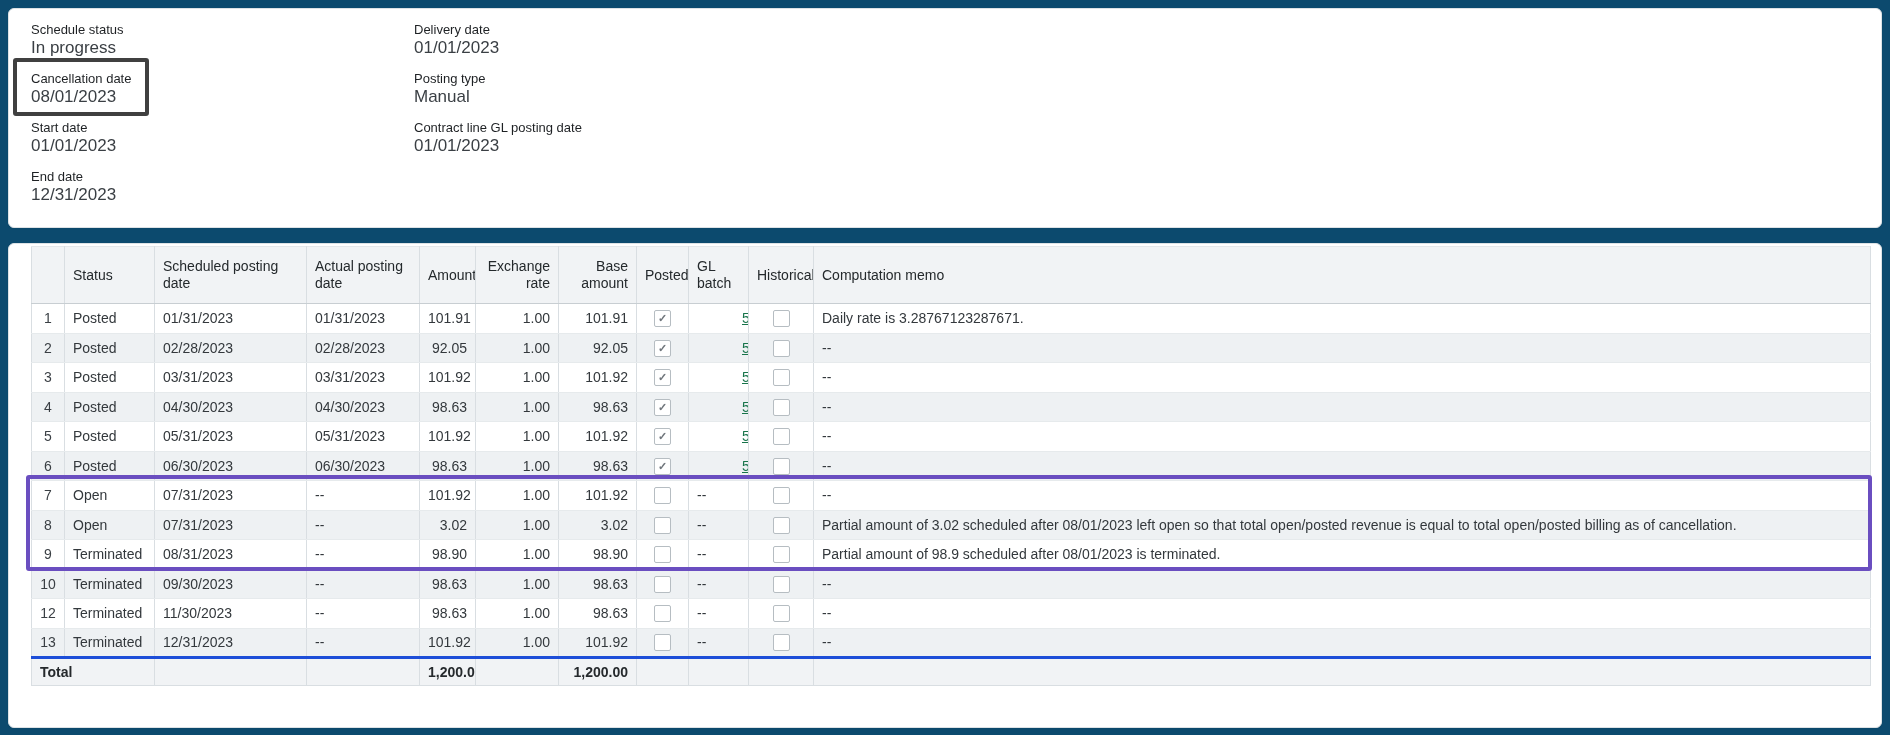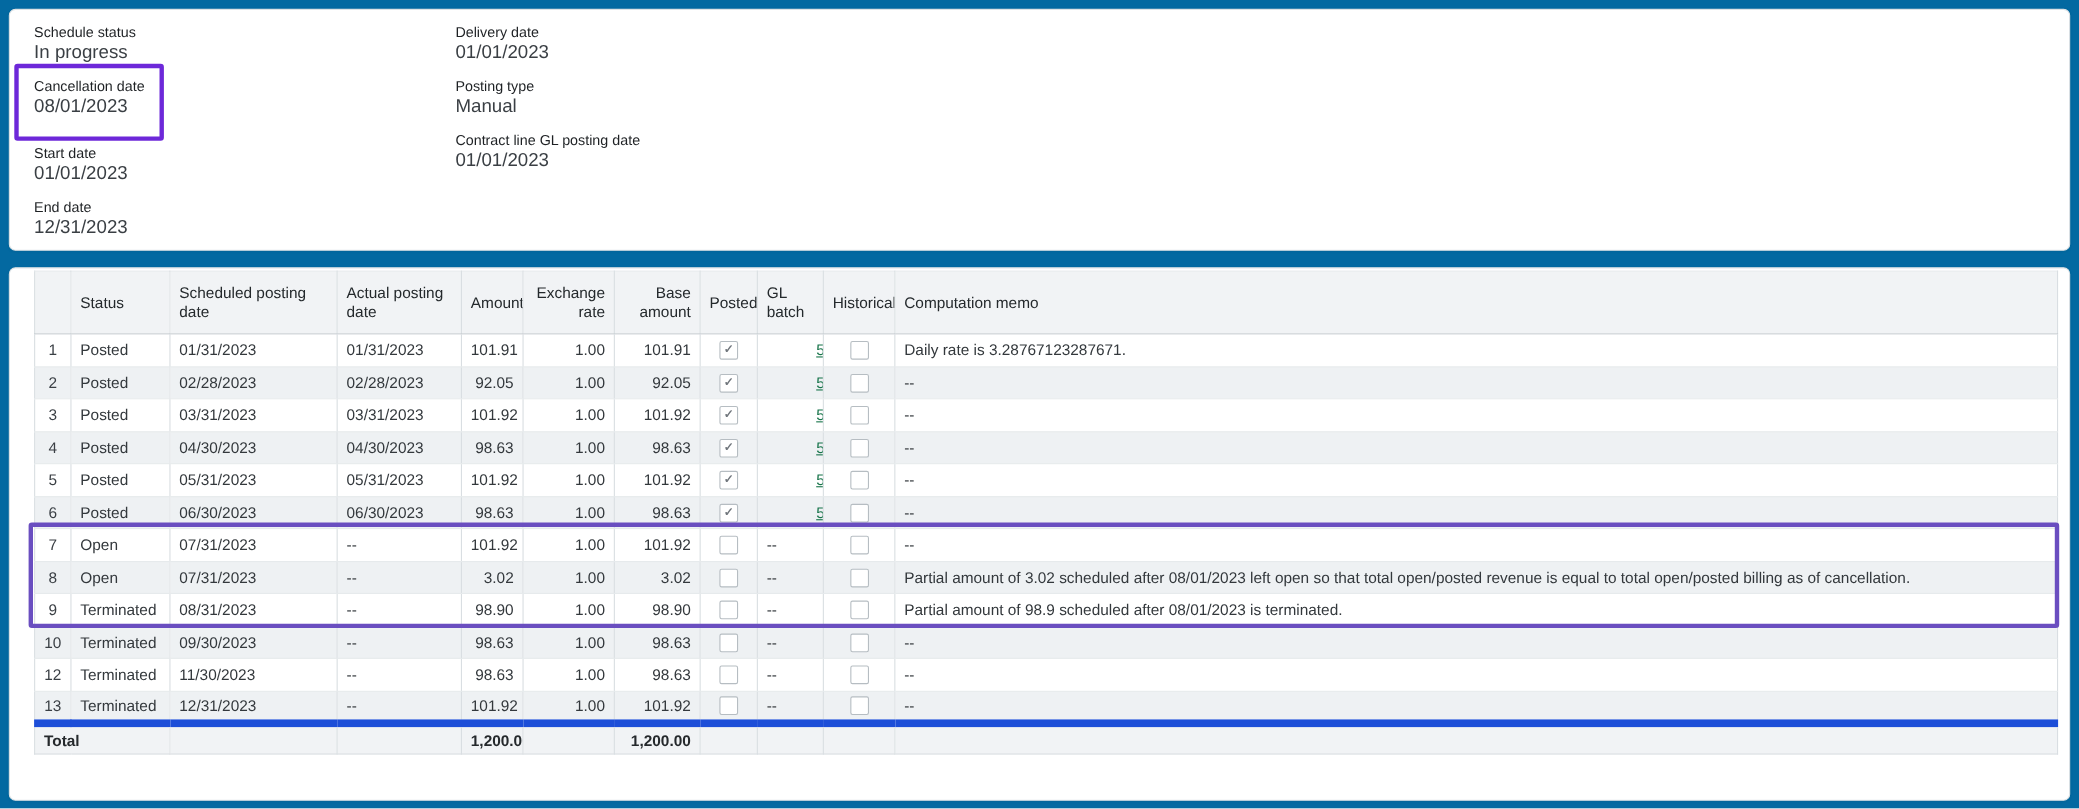--- a/index.html
+++ b/index.html
@@ -1,40 +1,40 @@
 <!DOCTYPE html>
 <html><head>
 <meta charset="utf-8">
 <style>
   html,body{margin:0;padding:0;background:#e9edf0;}
   .page{
     position:relative;width:1890px;height:735px;overflow:hidden;
-    background:#0369a1;
+    background:#0c4a6e;
     font-family:"Liberation Sans", sans-serif;
     color:#2e3235;
   }
   .card{
     position:absolute;background:#ffffff;
     border:1px solid #dde2e5;border-radius:6px;
     box-shadow:0 1px 2px rgba(20,30,40,.05);
     box-sizing:border-box;
   }
   .header-card{left:8px;top:8px;width:1874px;height:220px;}
   .table-card{left:8px;top:243px;width:1874px;height:485px;padding:2px 10px 14px 22px;}
 
   
   .fields-col{position:absolute;top:12px;}
   .fields-col.left{left:22px;}
   .fields-col.right{left:405px;}
   .field-group{margin-bottom:13px;width:max-content;}
   .field-label{font-size:13px;line-height:18px;font-weight:500;color:#1e2124;}
   .field-value{font-size:17px;line-height:18px;font-weight:400;color:#3a3f44;}
   .field-group.highlighted{
-    border:4px solid #6d28d9;border-radius:3px;
-    padding:8px 14px 18px 14px;
+    border:4px solid #404040;border-radius:3px;
+    padding:8px 14px 6px 14px;
     margin:-12px 0 3px -18px;
   }
 
   
   table.sched{
     border-collapse:collapse;table-layout:fixed;width:100%;
     font-size:14px;color:#33383c;
   }
   table.sched th, table.sched td{
     border-right:1px solid #d9dee2;
@@ -47,21 +47,21 @@
   table.sched thead th{
     font-weight:400;color:#24292c;line-height:17px;
     vertical-align:middle;white-space:normal;
     border-bottom:1px solid #c8ced2;border-top:1px solid #e3e7ea;
   }
   table.sched tbody tr{height:29.5px;}
   table.sched tbody tr:nth-child(even){background:#eef1f3;}
   table.sched tbody td{border-bottom:1px solid #e6eaec;}
   table.sched .total-row{height:28px;background:#f1f3f5;}
   table.sched .total-row td{
-    border-top:7px solid #1d4ed8;border-bottom:1px solid #d9dee2;
+    border-top:3px solid #1d4ed8;border-bottom:1px solid #d9dee2;
     font-weight:600;color:#25292c;
   }
   .col-num{width:33px;text-align:center;color:#3a3f44;}
   .col-status{width:90px;text-align:left;}
   .col-scheduled{width:152px;text-align:left;}
   .col-actual{width:113px;text-align:left;}
   .col-amount{width:56px;text-align:right;}
   .col-rate{width:83px;text-align:right;}
   .col-base{width:78px;text-align:right;}
   .col-posted{width:52px;text-align:center;}

